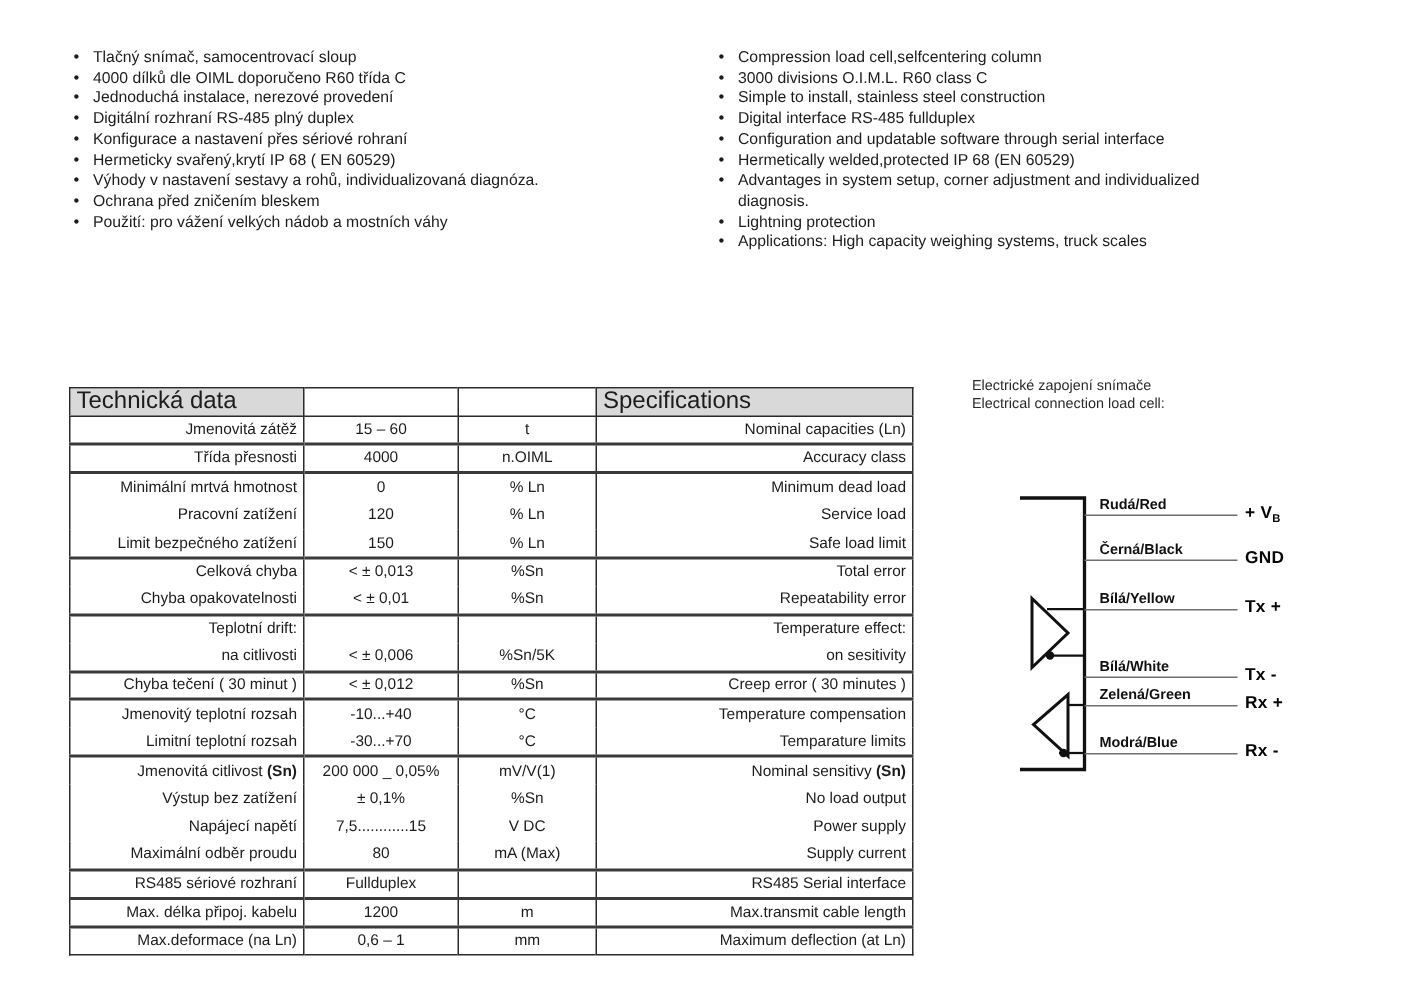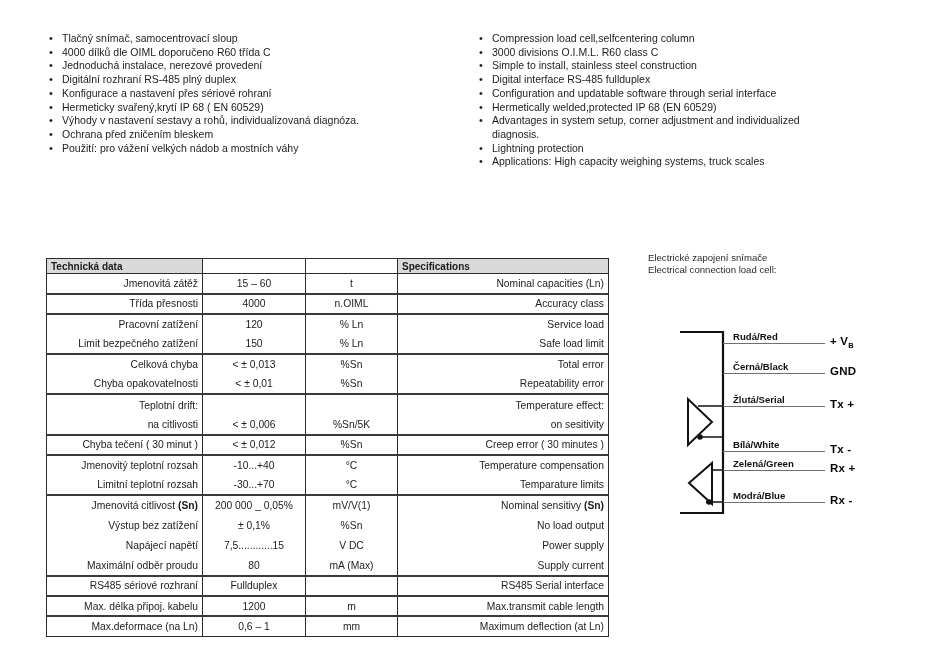--- a/index.html
+++ b/index.html
@@ -21,21 +21,21 @@
     border-collapse:collapse;table-layout:fixed;
     font-size:10.3px;color:#1c1c1c;
   }
   .spec-table th,.spec-table td{
     padding:0 4px;vertical-align:middle;overflow:hidden;white-space:nowrap;
     border:0;
   }
   .spec-table{border:1.6px solid #2b2b2b;}
   .spec-table th:nth-child(-n+3),.spec-table td:nth-child(-n+3){border-right:1.2px solid #2b2b2b;}
   .spec-table thead tr{height:15px;}
-  .spec-table thead th{font-weight:bold;text-align:left;font-size:10px;border-bottom:1.2px solid #2b2b2b;}
+  .spec-table thead th{font-weight:normal;text-align:left;font-size:16px;border-bottom:1.2px solid #2b2b2b;}
   .spec-table thead th.shaded{background:#d9d9d9;}
   .spec-table tbody tr{height:18.2px;}
   .spec-table tbody tr.sep td{border-bottom:2.2px solid #3a3a3a;}
   .spec-table td.cz,.spec-table td.en{text-align:right;padding-left:5px;}
   .spec-table td.val,.spec-table td.unit{text-align:center;}
   .spec-table b{font-weight:bold;}
   
   .diagram{position:absolute;left:648px;top:252px;width:295px;height:340px;}
   .diagram .caption{font-size:9.6px;line-height:11.5px;color:#2a2a2a;}
   .diagram svg{position:absolute;left:0;top:70px;}
@@ -101,20 +101,26 @@
           <td class="unit">t</td>
           <td class="en">Nominal capacities (Ln)</td>
         </tr>
       <tr class="sep">
           <td class="cz">Třída přesnosti</td>
           <td class="val">4000</td>
           <td class="unit">n.OIML</td>
           <td class="en">Accuracy class</td>
         </tr>
       <tr>
+          <td class="cz">Minimální mrtvá hmotnost</td>
+          <td class="val">0</td>
+          <td class="unit">% Ln</td>
+          <td class="en">Minimum dead load</td>
+        </tr>
+      <tr>
           <td class="cz">Pracovní zatížení</td>
           <td class="val">120</td>
           <td class="unit">% Ln</td>
           <td class="en">Service load</td>
         </tr>
       <tr class="sep">
           <td class="cz">Limit bezpečného zatížení</td>
           <td class="val">150</td>
           <td class="unit">% Ln</td>
           <td class="en">Safe load limit</td>
@@ -229,21 +235,21 @@
 
     <div class="wire" style="top:76px">
       <span class="wire-label">Rudá/Red</span>
       <span class="signal"><span>+ V</span><sub>B</sub></span>
     </div>
     <div class="wire" style="top:106px">
       <span class="wire-label">Černá/Black</span>
       <span class="signal"><span>GND</span><sub></sub></span>
     </div>
     <div class="wire" style="top:139px">
-      <span class="wire-label">Žlutá/Serial</span>
+      <span class="wire-label">Bílá/Yellow</span>
       <span class="signal"><span>Tx +</span><sub></sub></span>
     </div>
     <div class="wire" style="top:184px">
       <span class="wire-label">Bílá/White</span>
       <span class="signal"><span>Tx -</span><sub></sub></span>
     </div>
     <div class="wire" style="top:203px">
       <span class="wire-label">Zelená/Green</span>
       <span class="signal"><span>Rx +</span><sub></sub></span>
     </div>

